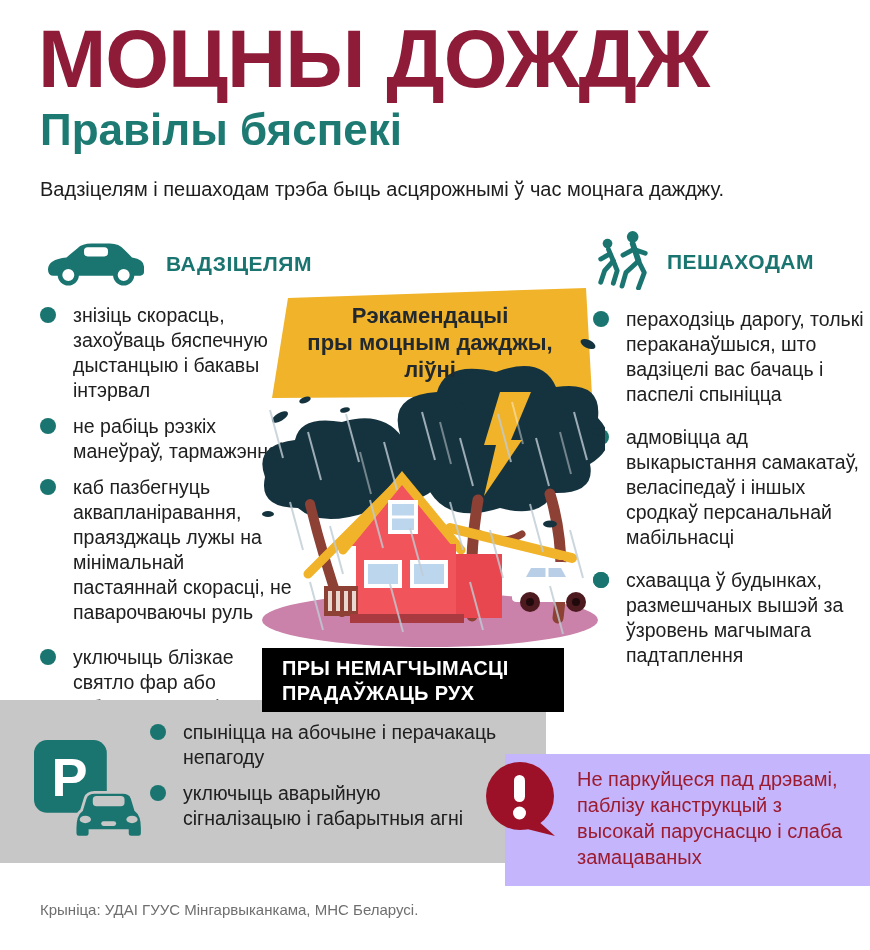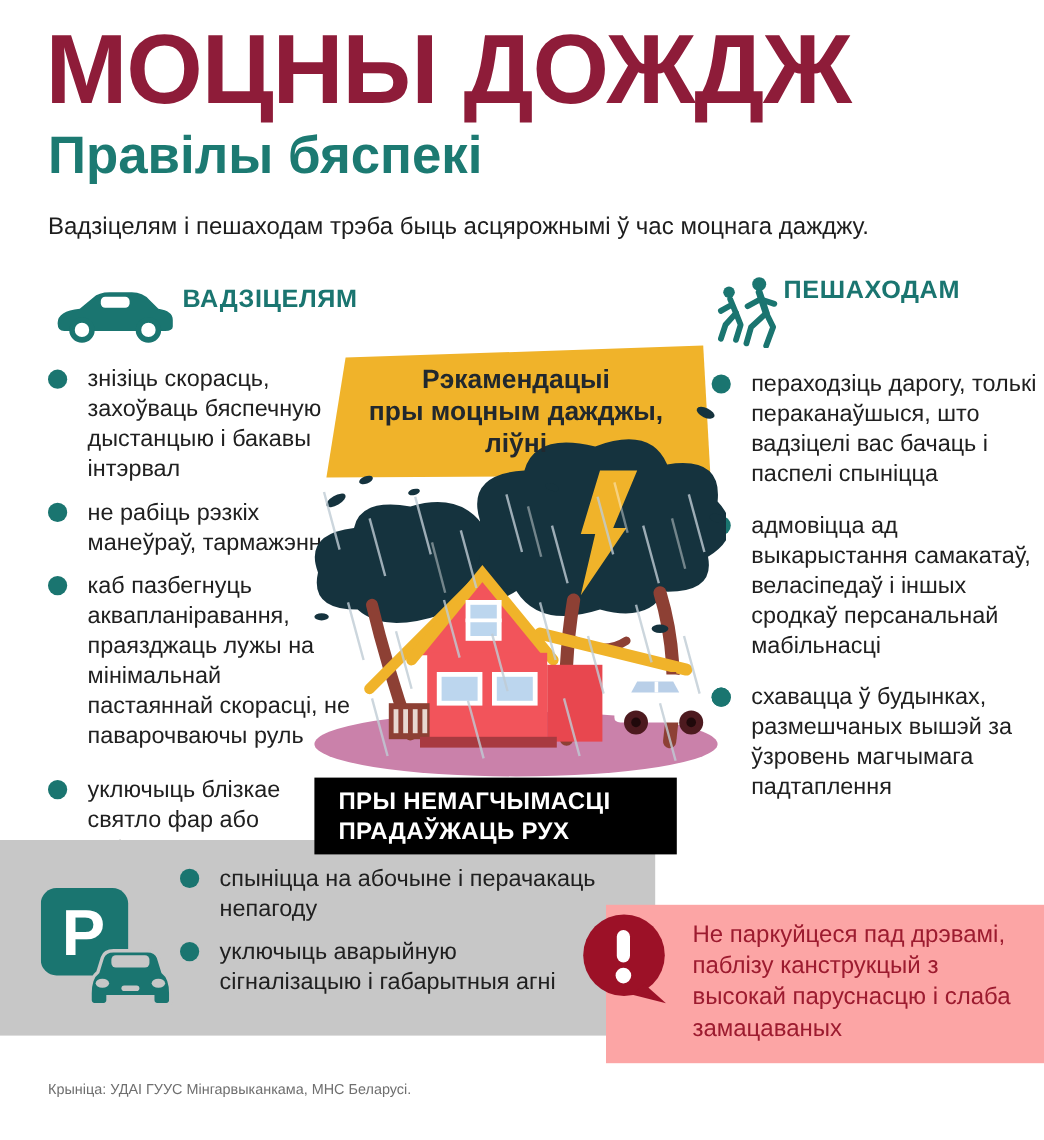--- a/index.html
+++ b/index.html
@@ -8,21 +8,21 @@
 
   
   .title { position:absolute; left:38px; top:18px; font-size:82px; font-weight:bold;
            letter-spacing:-1px; color:#8e1c39; line-height:1; white-space:nowrap; }
   .subtitle { position:absolute; left:40px; top:108px; font-size:44px; font-weight:bold;
               color:#1c7a72; line-height:1; white-space:nowrap; }
   .intro { position:absolute; left:40px; top:178px; font-size:20px; color:#1d1d1d; }
 
   
   .col { position:absolute; }
-  .col-head { display:flex; }
+  .col-head { display:flex; align-items:center; gap:14px; }
   .col-head .label { font-size:21px; font-weight:bold; color:#1a7570; letter-spacing:.5px; }
   ul.tips { list-style:none; margin-top:13px; }
   ul.tips li { position:relative; padding-left:33px; margin-bottom:11px;
                font-size:19.5px; line-height:25px; color:#202020; }
   .dot { position:absolute; left:0; top:4px; width:16px; height:16px; border-radius:50%;
          background:#1a7570; }
   .drivers-col  { left:40px;  top:238px; width:252px; }
   .peds-col     { left:593px; top:230px; width:277px; }
 
   
@@ -36,27 +36,27 @@
               font-weight:bold; padding:8px 0 0 20px; letter-spacing:.3px; z-index:4; }
 
   
   .gray-box { position:absolute; left:0; top:700px; width:546px; height:163px;
               background:#c7c7c7; z-index:2; }
   .parking-icon-wrap { position:absolute; left:34px; top:40px; }
   .gray-box ul.tips { position:absolute; left:150px; top:20px; width:350px; margin-top:0; }
 
   
   .warn-box { position:absolute; left:505px; top:754px; width:365px; height:132px;
-              background:#fca5a5; z-index:3; }
+              background:#c4b5fd; z-index:3; }
   .warn-text { position:absolute; left:72px; top:12px; width:285px; font-size:20px;
                line-height:26px; font-weight:500; color:#9c1b2f; }
   .warn-icon-wrap { position:absolute; left:483px; top:760px; z-index:5; }
 
   
-  .footer-src { position:absolute; left:40px; top:901px; font-size:12px; color:#6f6f6f; }
+  .footer-src { position:absolute; left:40px; top:901px; font-size:15px; color:#6f6f6f; }
   .footer-right { position:absolute; right:6px; top:890px; display:flex; align-items:center; gap:10px; }
   .footer-credit { font-size:18px; color:#6f6f6f; }
 </style>
 </head>
 <body>
 
 <div class="poster">
 
   <div class="title">МОЦНЫ ДОЖДЖ</div>
   <div class="subtitle">Правілы бяспекі</div>

